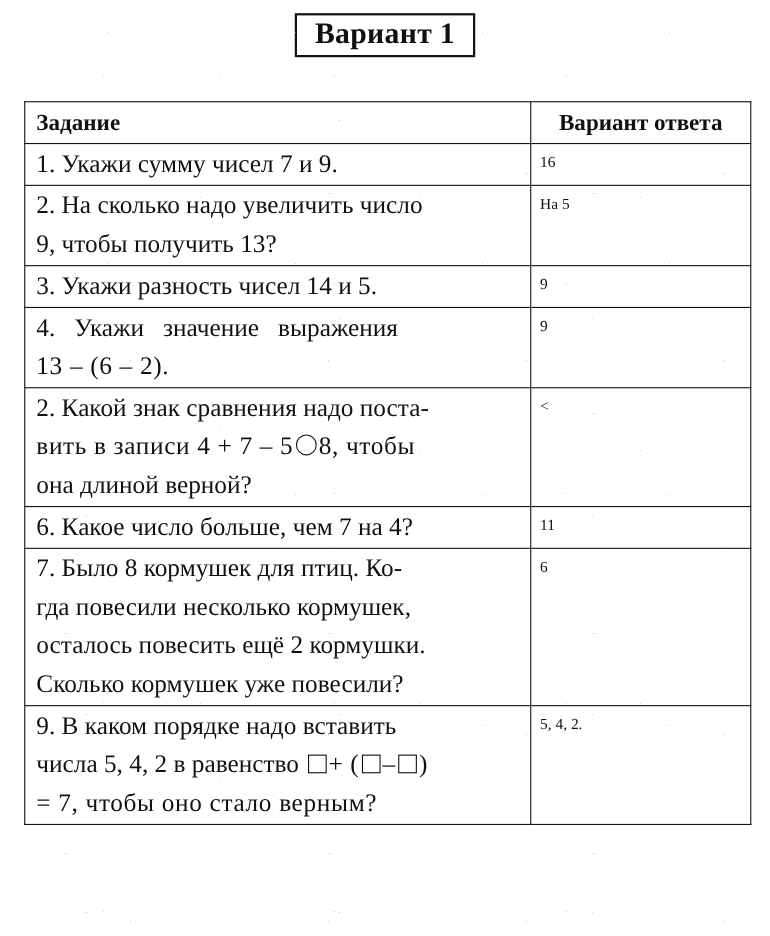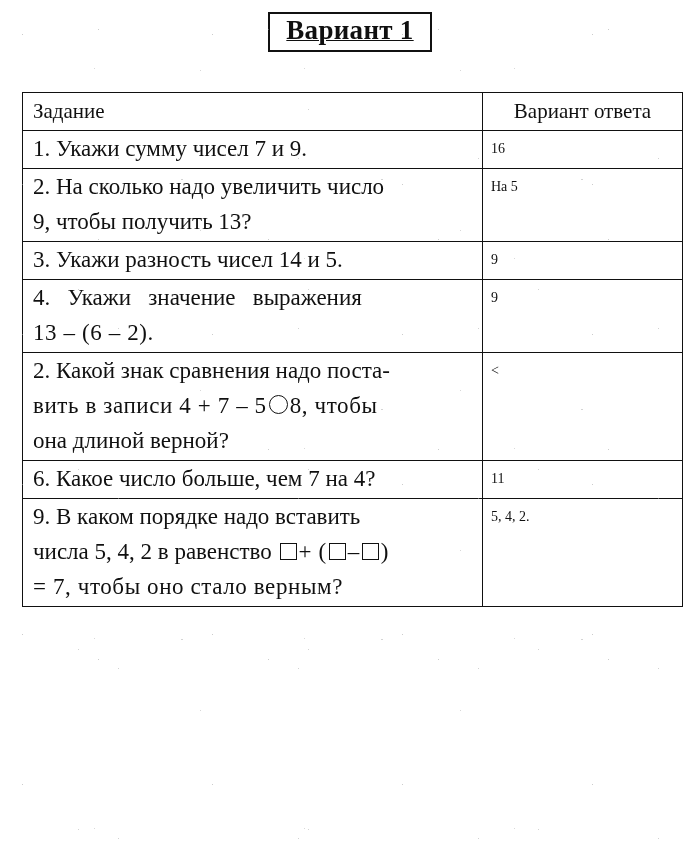--- a/index.html
+++ b/index.html
@@ -37,21 +37,20 @@
   }
 
   
   .title-wrap {
     position: absolute;
     top: 12px;
     left: 0;
     width: 700px;
     display: flex;
     justify-content: center;
-    text-decoration: underline;
   }
   .title-box {
     border: 2px solid #111;
     padding: 1px 16px 4px 16px;
     background: #fff;
   }
   .title-text {
     font-weight: bold;
     font-size: 27px;
     line-height: 31px;
@@ -73,21 +72,21 @@
     border: 1.6px solid #111;
     vertical-align: top;
     background: #fff;
   }
   col.col-task  { width: 460px; }
   col.col-answer{ width: 200px; }
 
   .hdr {
     font-size: 21px;
     line-height: 24px;
-    font-weight: normal;
+    font-weight: bold;
     padding: 6px 8px 7px 10px;
     text-align: left;
     white-space: nowrap;
   }
   .hdr.answer-hdr {
     text-align: center;
     padding-left: 8px;
   }
 
   .task-cell {
@@ -193,20 +192,29 @@
       <td class="answer-cell">&lt;</td>
     </tr>
 
     <tr>
       <td class="task-cell">
         <div>6. Какое число больше, чем 7 на 4?</div>
       </td>
       <td class="answer-cell">11</td>
     </tr>
 
+    <tr>
+      <td class="task-cell">
+        <div>7. Было 8 кормушек для птиц. Ко-</div>
+        <div>гда повесили несколько кормушек,</div>
+        <div>осталось повесить ещё 2 кормушки.</div>
+        <div>Сколько кормушек уже повесили?</div>
+      </td>
+      <td class="answer-cell">6</td>
+    </tr>
 
 
     <tr>
       <td class="task-cell">
         <div>9. В каком порядке надо вставить</div>
         <div>
           <span>числа 5, 4, 2 в равенство</span>
           <span class="glyph-square"></span><span class="math">+ (</span><span class="glyph-square"></span><span class="math">–</span><span class="glyph-square"></span><span class="math">)</span>
         </div>
         <div class="math">= 7, чтобы оно стало верным?</div>

